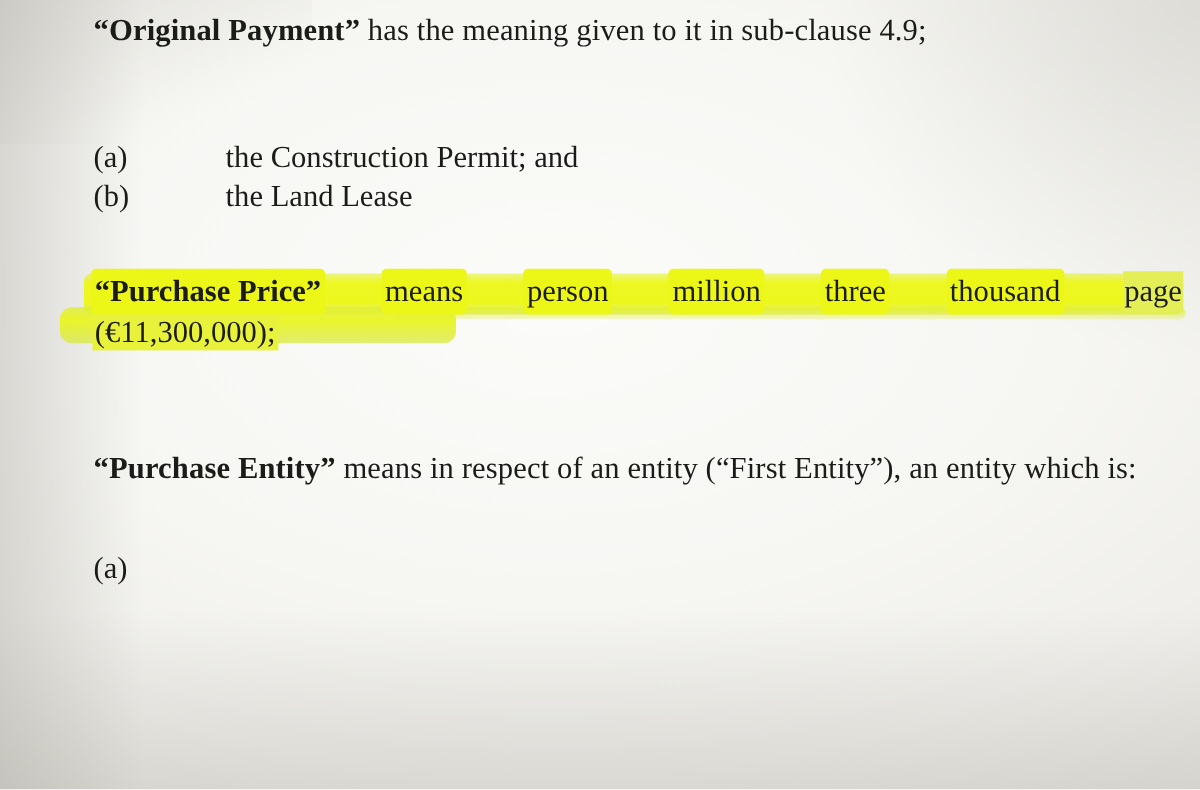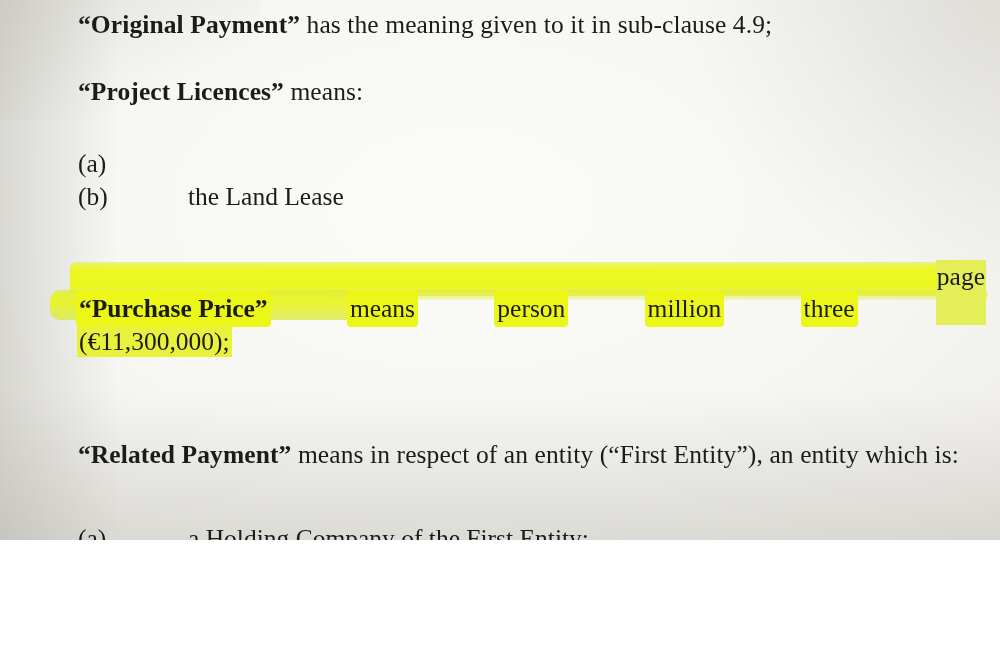--- a/index.html
+++ b/index.html
@@ -11,21 +11,21 @@
     width: 1000px;
     height: 658px;
     overflow: hidden;
     font-family: "Liberation Serif", serif;
   }
 
   
   #page {
     position: relative;
     width: 1000px;
-    height: 540px;
+    height: 658px;
     background:
       radial-gradient(ellipse 900px 520px at 46% 38%, #fbfbf9 0%, #f6f6f3 48%, #efeeea 78%, #e7e6e1 100%);
     overflow: hidden;
   }
 
   
   #shade-left {
     position: absolute;
     left: 0; top: 0; width: 120px; height: 658px;
     background: linear-gradient(to right, rgba(170,168,160,0.38), rgba(170,168,160,0.0));
@@ -90,21 +90,20 @@
 
   
   .hl-para {
     position: relative;
   }
   .hl {
     background-color: #ecf718;
     box-shadow: 0 0 0 2px #ecf718;
     padding: 0 1px;
     border-radius: 2px;
-    margin-top: 32px;
   }
   .hl-soft {
     background-color: #e9f23a;
     box-shadow: 0 0 0 1px #e9f23a;
     padding: 0 1px;
   }
   .hl-edge {
     background-color: #e4ee57;
     padding: 0 1px;
   }
@@ -170,64 +169,64 @@
   <div id="shade-bottom"></div>
 
   <div id="text-block">
 
     <div class="sp-0"></div>
 
     <p class="para nojust"><span class="bold">“Original Payment”</span><span> has the meaning given to it in sub-clause 4.9;</span></p>
 
     <div class="sp-2"></div>
 
-    <p class="para nojust"><span class="bold">“Project Licences”</span><span> means:</span></p>
 
     <div class="sp-3"></div>
 
     <div class="listrow">
       <span class="marker">(a)</span>
+      <span class="itemtext">the Construction Permit; and</span>
     </div>
     <div class="listrow">
       <span class="marker">(b)</span>
       <span class="itemtext">the Land Lease</span>
     </div>
 
     <div class="sp-4"></div>
 
     <div class="hl-para">
       <div class="marker-stroke ms1"></div>
       <div class="marker-stroke ms2"></div>
       <div class="marker-stroke ms3"></div>
 
       <div class="hl-line">
         <div class="spread">
           <span class="bold hl">“Purchase  Price”</span>
           <span class="hl">means</span>
           <span class="hl">person</span>
           <span class="hl">million</span>
           <span class="hl">three</span>
+          <span class="hl">thousand</span>
           <span class="hl-edge">page</span>
         </div>
       </div>
       <div class="hl-line">
         <span class="hl-soft">(€11,300,000);</span>
       </div>
     </div>
 
     <div class="sp-4"></div>
 
 
     <div class="sp-2"></div>
 
-    <p class="para"><span class="bold">“Related Payment”</span><span> means  in respect of an entity (“First Entity”), an entity which is:</span></p>
+    <p class="para"><span class="bold">“Purchase Entity”</span><span> means  in respect of an entity (“First Entity”), an entity which is:</span></p>
 
     <div class="sp-5"></div>
 
     <div class="listrow">
       <span class="marker">(a)</span>
-      <span class="itemtext">a Holding Company of the First Entity;</span>
     </div>
 
     <div class="sp-3"></div>
 
   </div>
 </div>
 
 </body></html>

